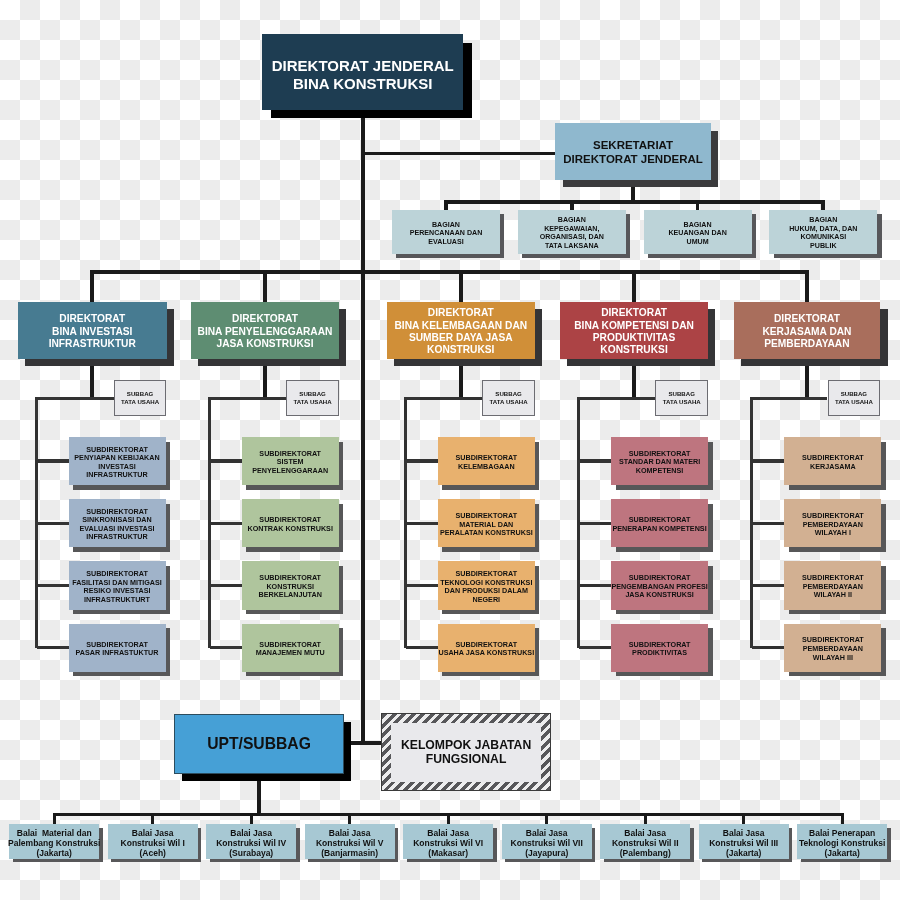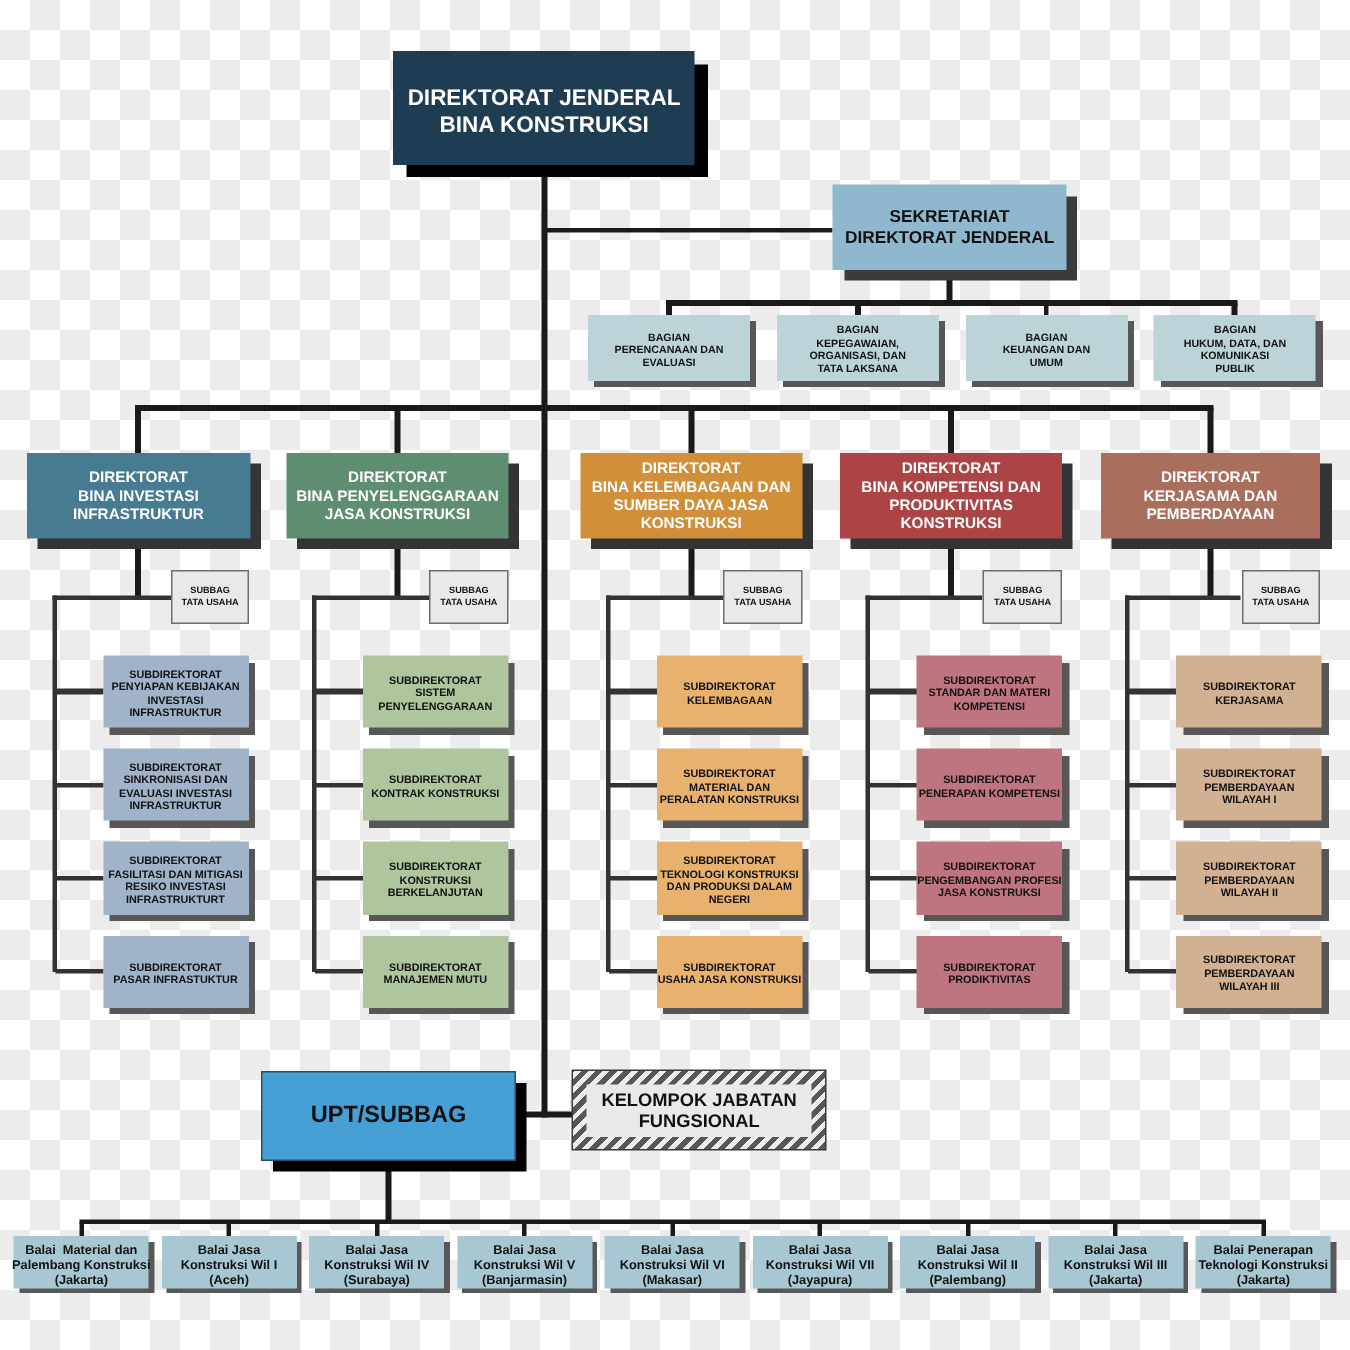--- a/index.html
+++ b/index.html
@@ -269,15 +269,15 @@
 Konstruksi Wil II
 (Palembang)</span></div>
 <div class="sh" style="background:#58585a;left:702.00px;top:827.90px;width:90.40px;height:34.40px"></div>
     <div class="box balai" style="left:698.50px;top:824.40px;width:90.40px;height:34.40px"><span>Balai Jasa
 Konstruksi Wil III
 (Jakarta)</span></div>
 <div class="sh" style="background:#58585a;left:800.50px;top:827.90px;width:90.40px;height:34.40px"></div>
     <div class="box balai" style="left:797.00px;top:824.40px;width:90.40px;height:34.40px"><span>Balai Penerapan
 Teknologi Konstruksi
 (Jakarta)</span></div>
-<div class="box kelompok" style="left:381.30px;top:713.40px;width:169.60px;height:54px"><div class="kj-hatch"></div><div class="kj-inner"><span>KELOMPOK JABATAN
+<div class="box kelompok" style="left:381.30px;top:713.40px;width:169.60px;height:78px"><div class="kj-hatch"></div><div class="kj-inner"><span>KELOMPOK JABATAN
 FUNGSIONAL</span></div></div>
 </div>
 
 </body></html>

